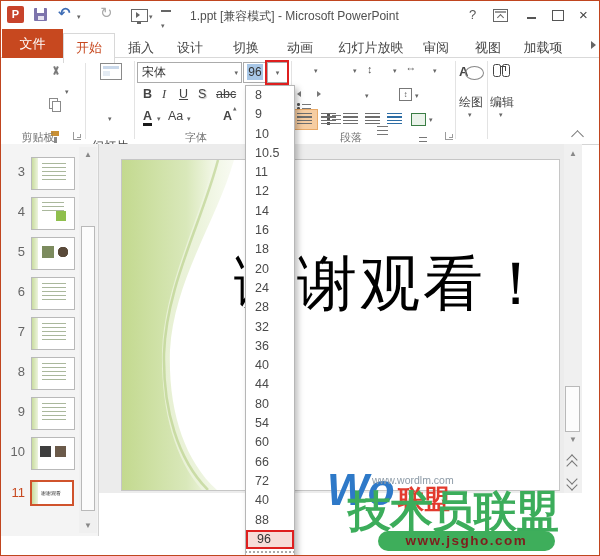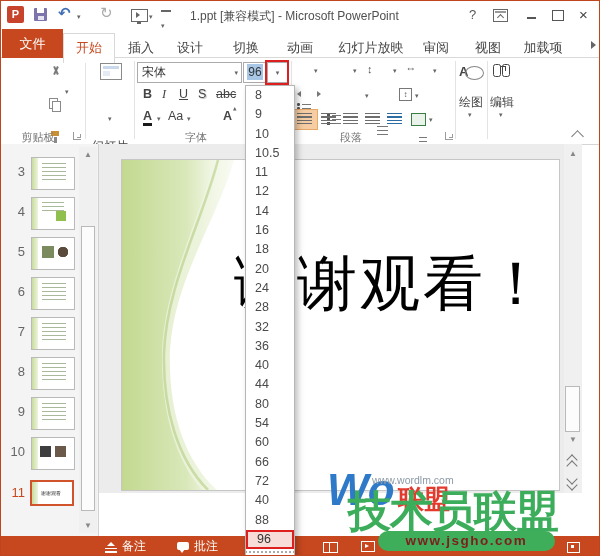--- a/index.html
+++ b/index.html
@@ -370,37 +370,20 @@
   <div class="dblchev up" style="top:455px;">
       <s></s>
       <s></s>
     </div>
   <div class="dblchev down" style="top:474px;">
       <s></s>
       <s></s>
     </div>
 
 
-  <div class="statusbar">
-    <div class="sb-item" style="left:104px;">
-      <span class="sb-notes-ico" style="left:0;">
-          <u></u>
-          <b></b>
-          <b></b>
-        </span>
-      <span style="margin-left:17px;">备注</span>
-    </div>
-    <div class="sb-item" style="left:176px;">
-      <span class="sb-com-ico" style="left:0;"></span>
-      <span style="margin-left:17px;">批注</span>
-    </div>
-    <div class="sb-read-ico" style="left:322px;"></div>
-    <div class="sb-show-ico" style="left:360px;"></div>
-    <div class="sb-fit-ico" style="left:566px;"></div>
-  </div>
 
   <div class="fs-list" id="fs-list">
       <div class="fs-item">8</div>
       <div class="fs-item">9</div>
       <div class="fs-item">10</div>
       <div class="fs-item">10.5</div>
       <div class="fs-item">11</div>
       <div class="fs-item">12</div>
       <div class="fs-item">14</div>
       <div class="fs-item">16</div>

